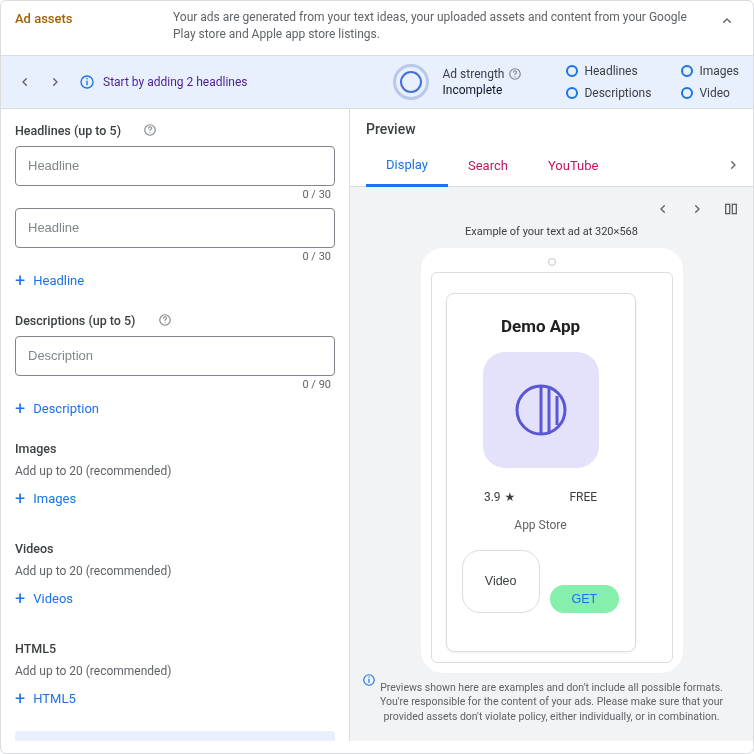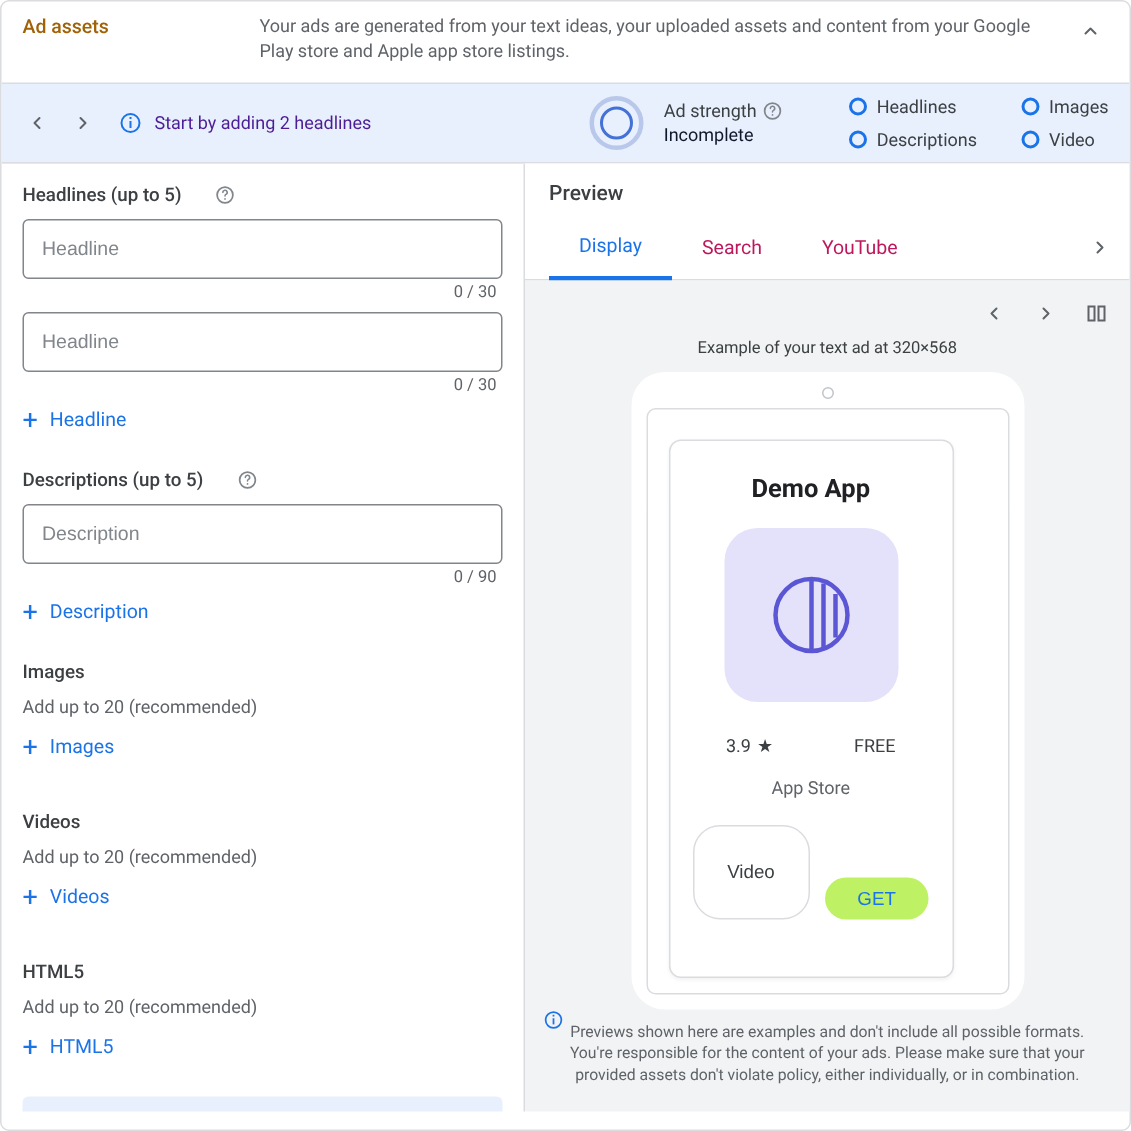--- a/index.html
+++ b/index.html
@@ -57,21 +57,21 @@
 .phone-inner { border: 1px solid #dadce0; border-radius: 6px; width: 100%; flex: 1; padding: 20px 14px 10px; display: flex; }
 .card { background: #fff; border: 1px solid #dadce0; border-radius: 8px; width: 190px; padding: 22px 18px 18px; display: flex; flex-direction: column; align-items: center; box-shadow: 0 1px 3px rgba(0,0,0,0.06); }
 .card-title { font-size: 17px; font-weight: 700; color: #202124; margin-bottom: 16px; }
 .app-icon { width: 116px; height: 116px; background: #e4e1fb; border-radius: 22px; display: flex; align-items: center; justify-content: center; margin-bottom: 22px; }
 .stats { display: flex; gap: 54px; font-size: 12px; color: #3c4043; margin-bottom: 14px; align-items: center;}
 .stats .star { margin-left: 4px; }
 .store { font-size: 12px; color: #5f6368; margin-bottom: 18px; }
 .card-btns { display: flex; gap: 10px; }
 .cbtn { border-radius: 18px; padding: 7px 22px; font-size: 12.5px; cursor: pointer; }
 .cbtn.close { background: #fff; border: 1px solid #dadce0; color: #3c4043; }
-.cbtn.get { background: #bef264; border: none; color: #1a73e8; font-weight: 500; margin-top: 35px; }
+.cbtn.get { background: #86efac; border: none; color: #1a73e8; font-weight: 500; margin-top: 35px; }
 .footnote { font-size: 10.5px; color: #5f6368; text-align: center; line-height: 1.4; padding: 8px 16px 4px; }
 .info-dot-left { position: absolute; left: 12px; bottom: 54px; color: #1a73e8; }
 
 svg { display: block; }
 .chev { width: 16px; height: 16px; }
 .help-icon { width: 14px; height: 14px; color: #80868b; }
 </style>
 </head>
 <body>
 

